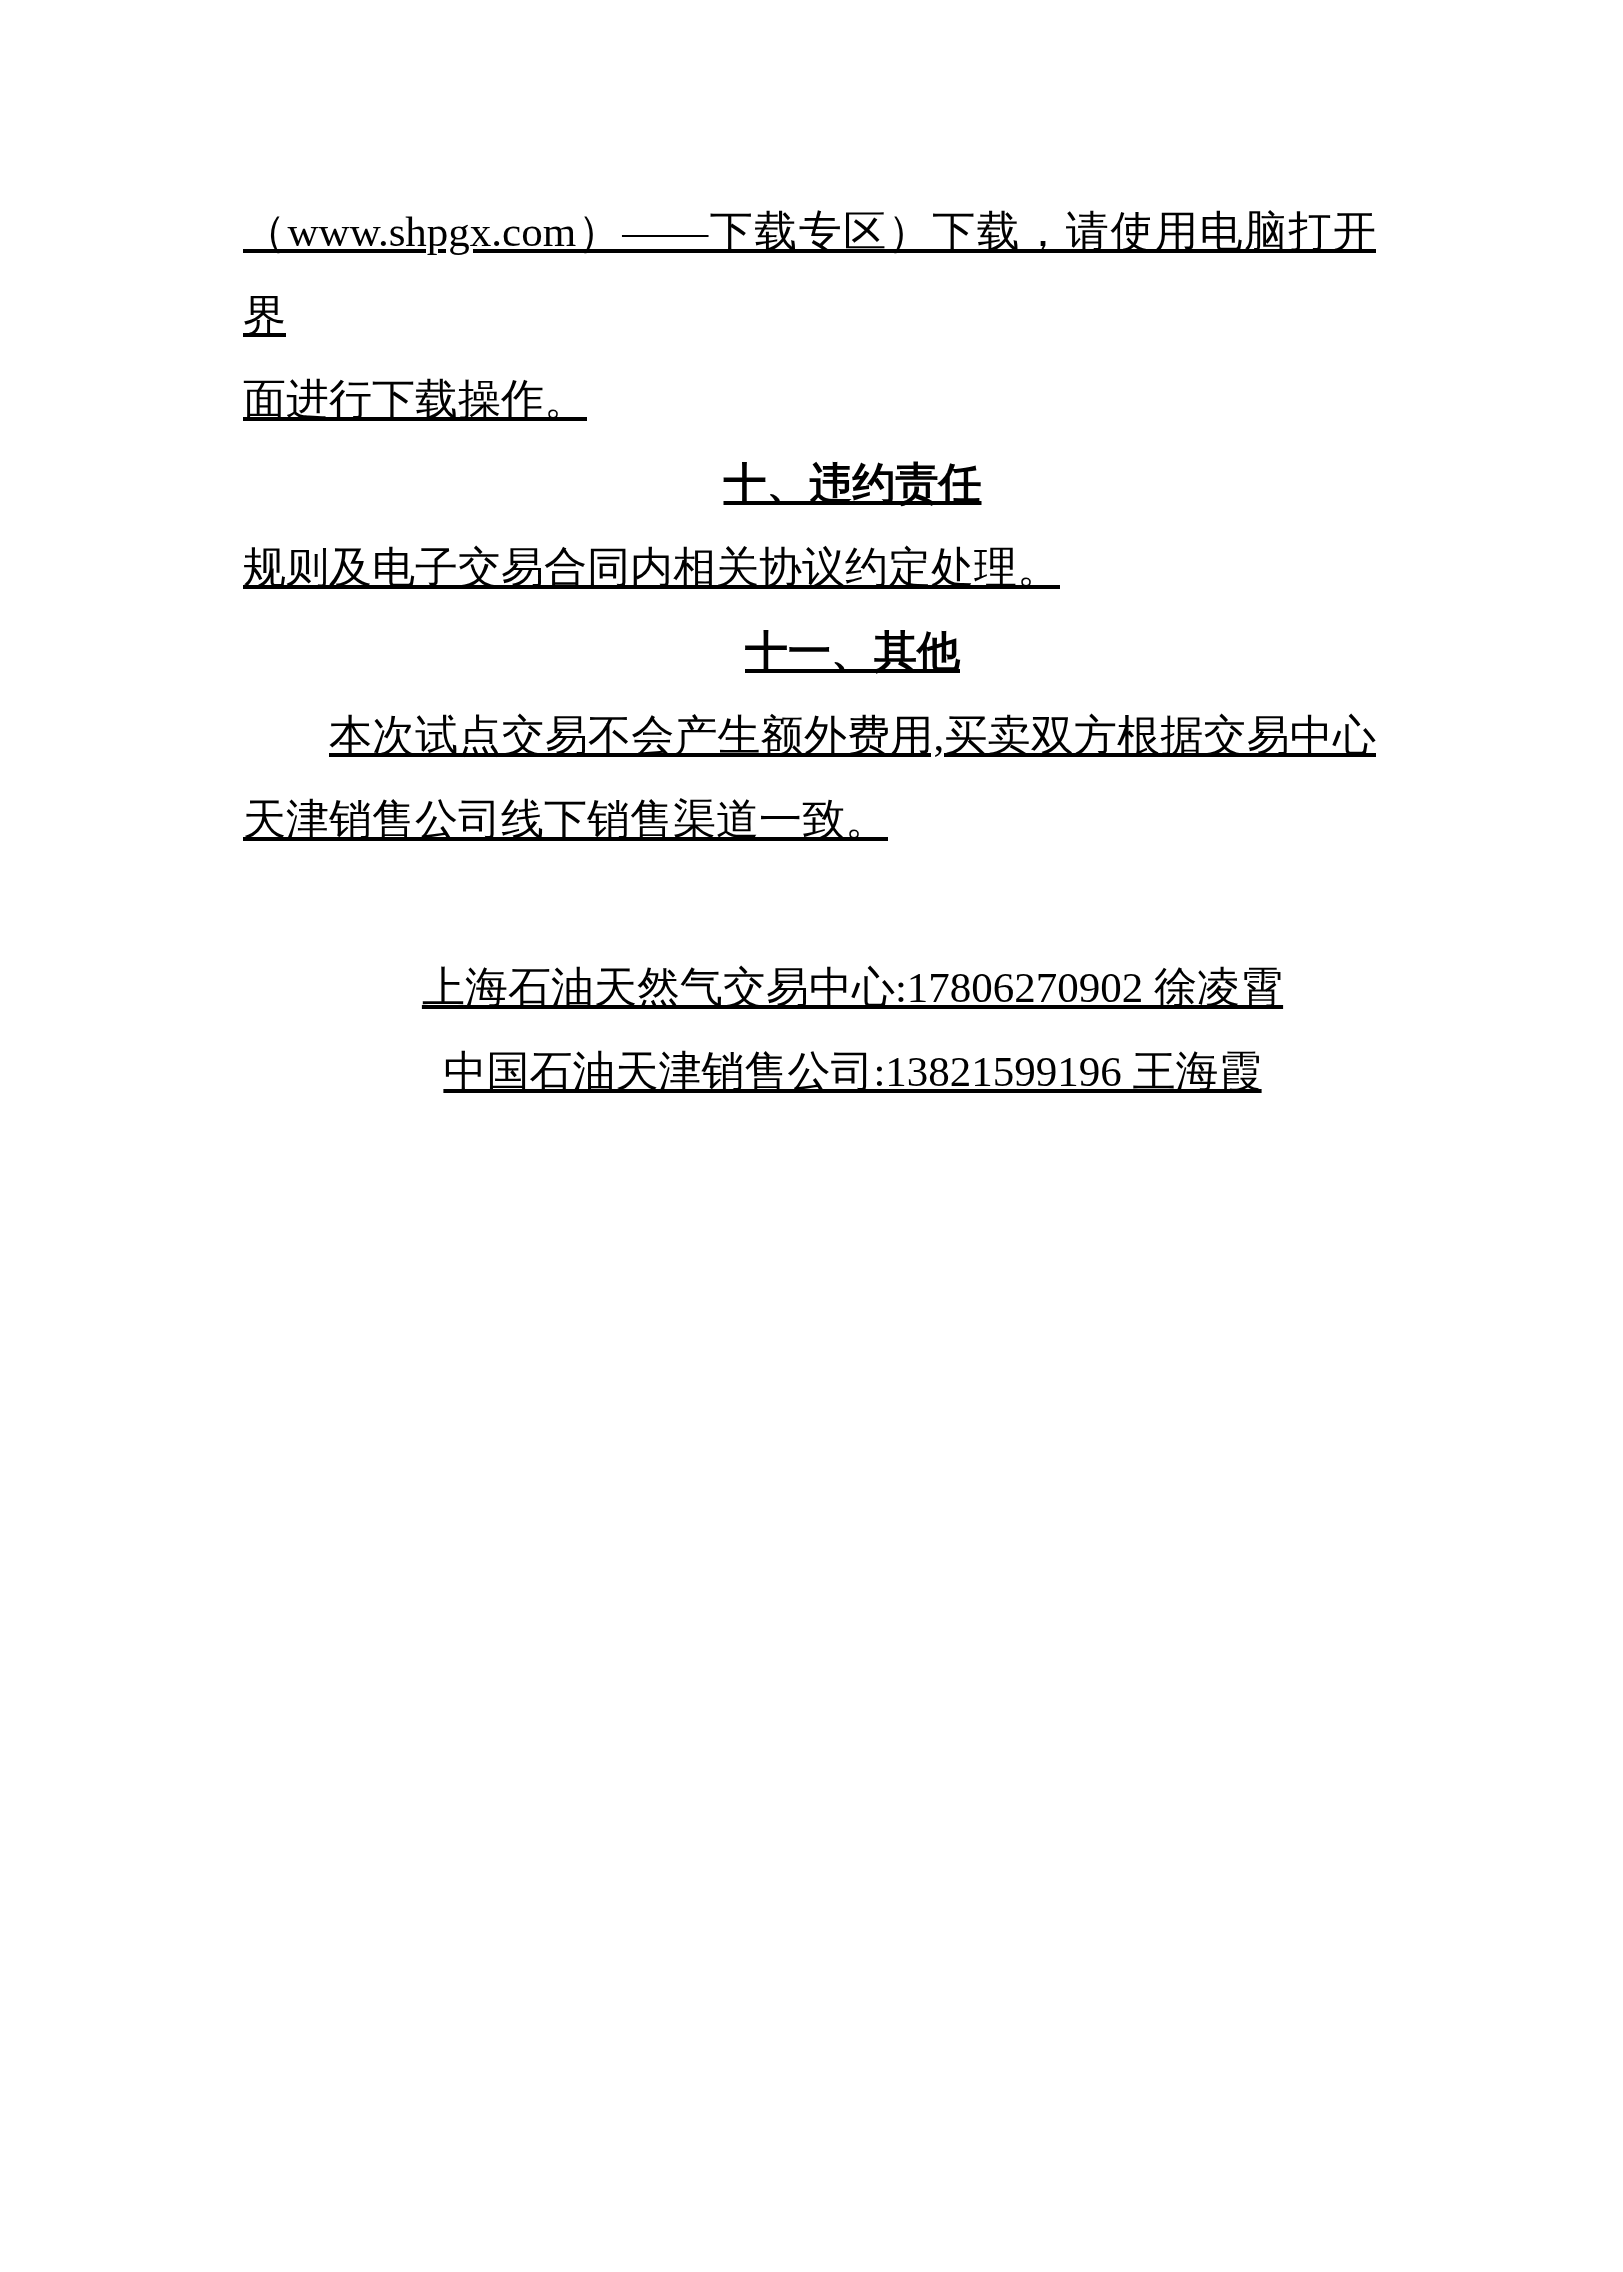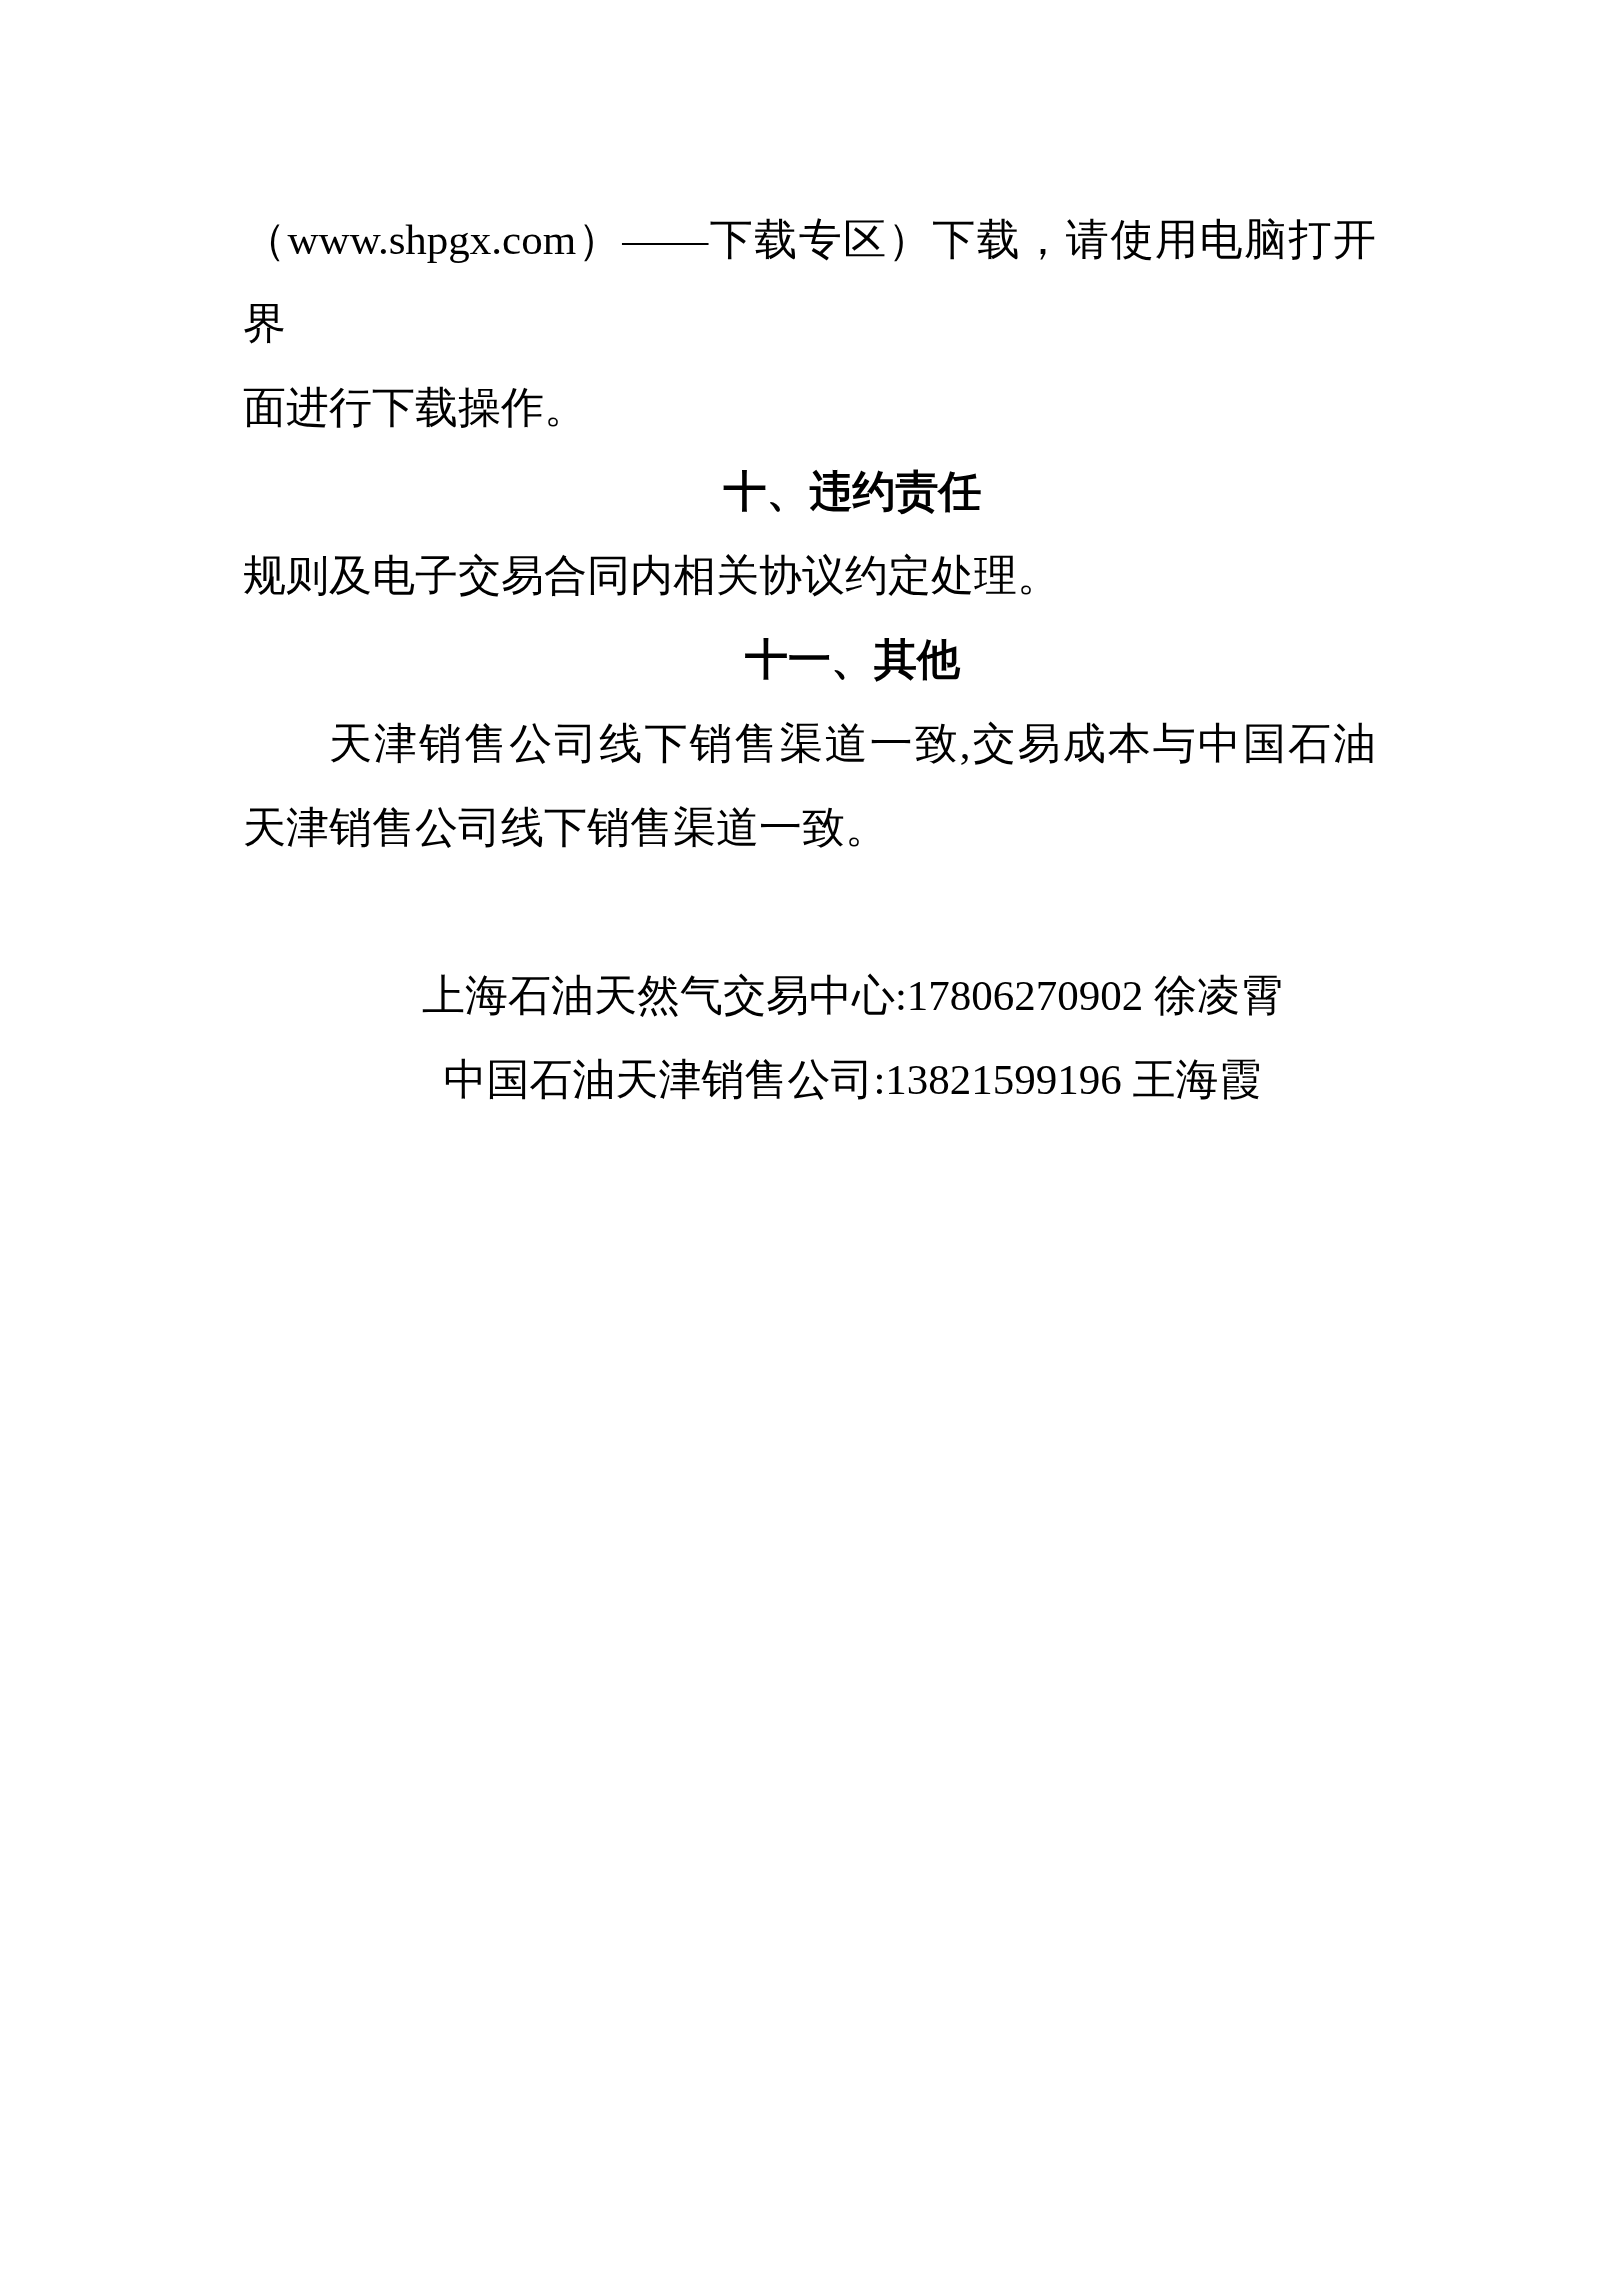--- a/index.html
+++ b/index.html
@@ -20,22 +20,23 @@
       left: 0;
       top: 0;
       width: 1623px;
       height: 2296px;
       background: #ffffff;
       overflow: hidden;
     }
     .text-block {
       position: absolute;
       left: 243px;
-      top: 198px;
+      top: 190px;
       width: 1133px;
+      text-decoration: underline;
     }
     .line {
       font-size: 43px;
       line-height: 84px;
       min-height: 84px;
       white-space: pre-wrap;
       color: #000000;
       text-align: left;
     }
     .line.indent {
@@ -56,20 +57,20 @@
 </head>
 <body>
 
 <div class="page">
   <div class="text-block">
       <div class="line body justify">（www.shpgx.com）——下载专区）下载，请使用电脑打开界</div>
       <div class="line body">面进行下载操作。</div>
       <div class="line heading indent">十、违约责任</div>
       <div class="line body">规则及电子交易合同内相关协议约定处理。</div>
       <div class="line heading indent">十一、其他</div>
-      <div class="line body indent justify">天津销售公司线下销售渠道一致,交易成本与中国石油</div>
+      <div class="line body indent justify">本次试点交易不会产生额外费用,买卖双方根据交易中心</div>
       <div class="line body">天津销售公司线下销售渠道一致。</div>
       <div class="line blank"></div>
       <div class="line body indent">上海石油天然气交易中心:17806270902 徐凌霄</div>
       <div class="line body indent">中国石油天津销售公司:13821599196 王海霞</div>
     </div>
 </div>
 
 
 </body></html>

